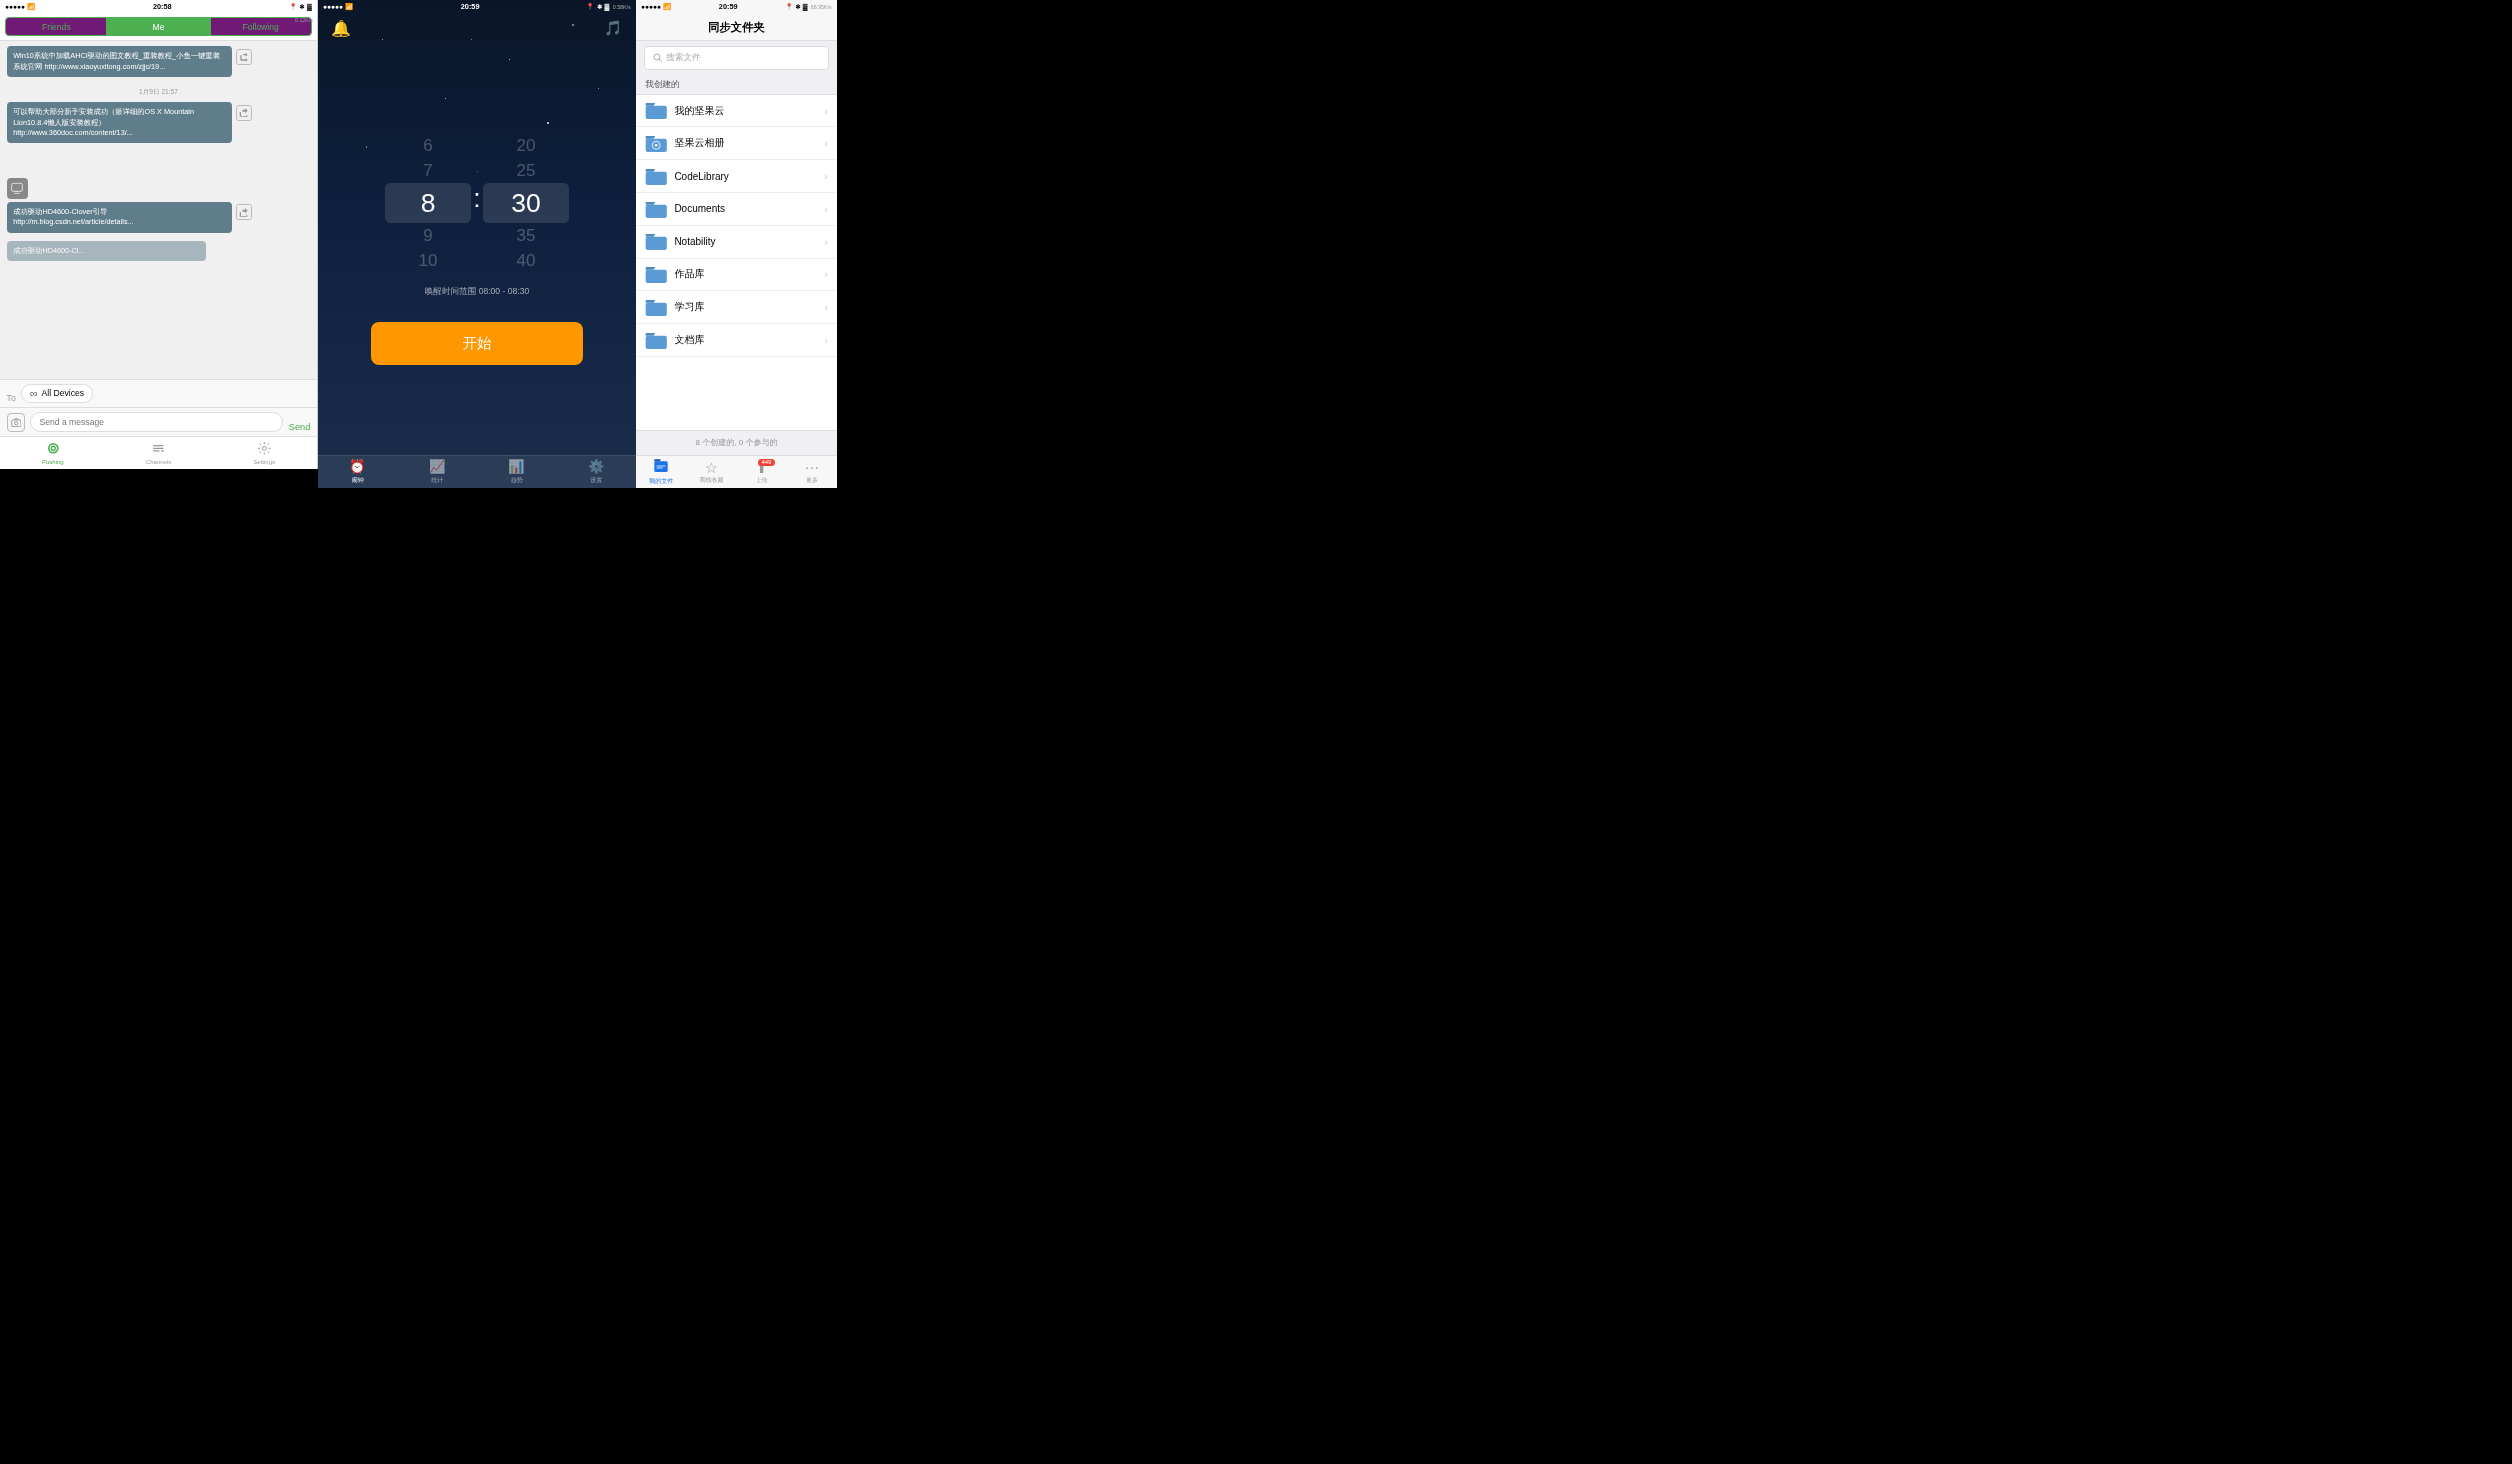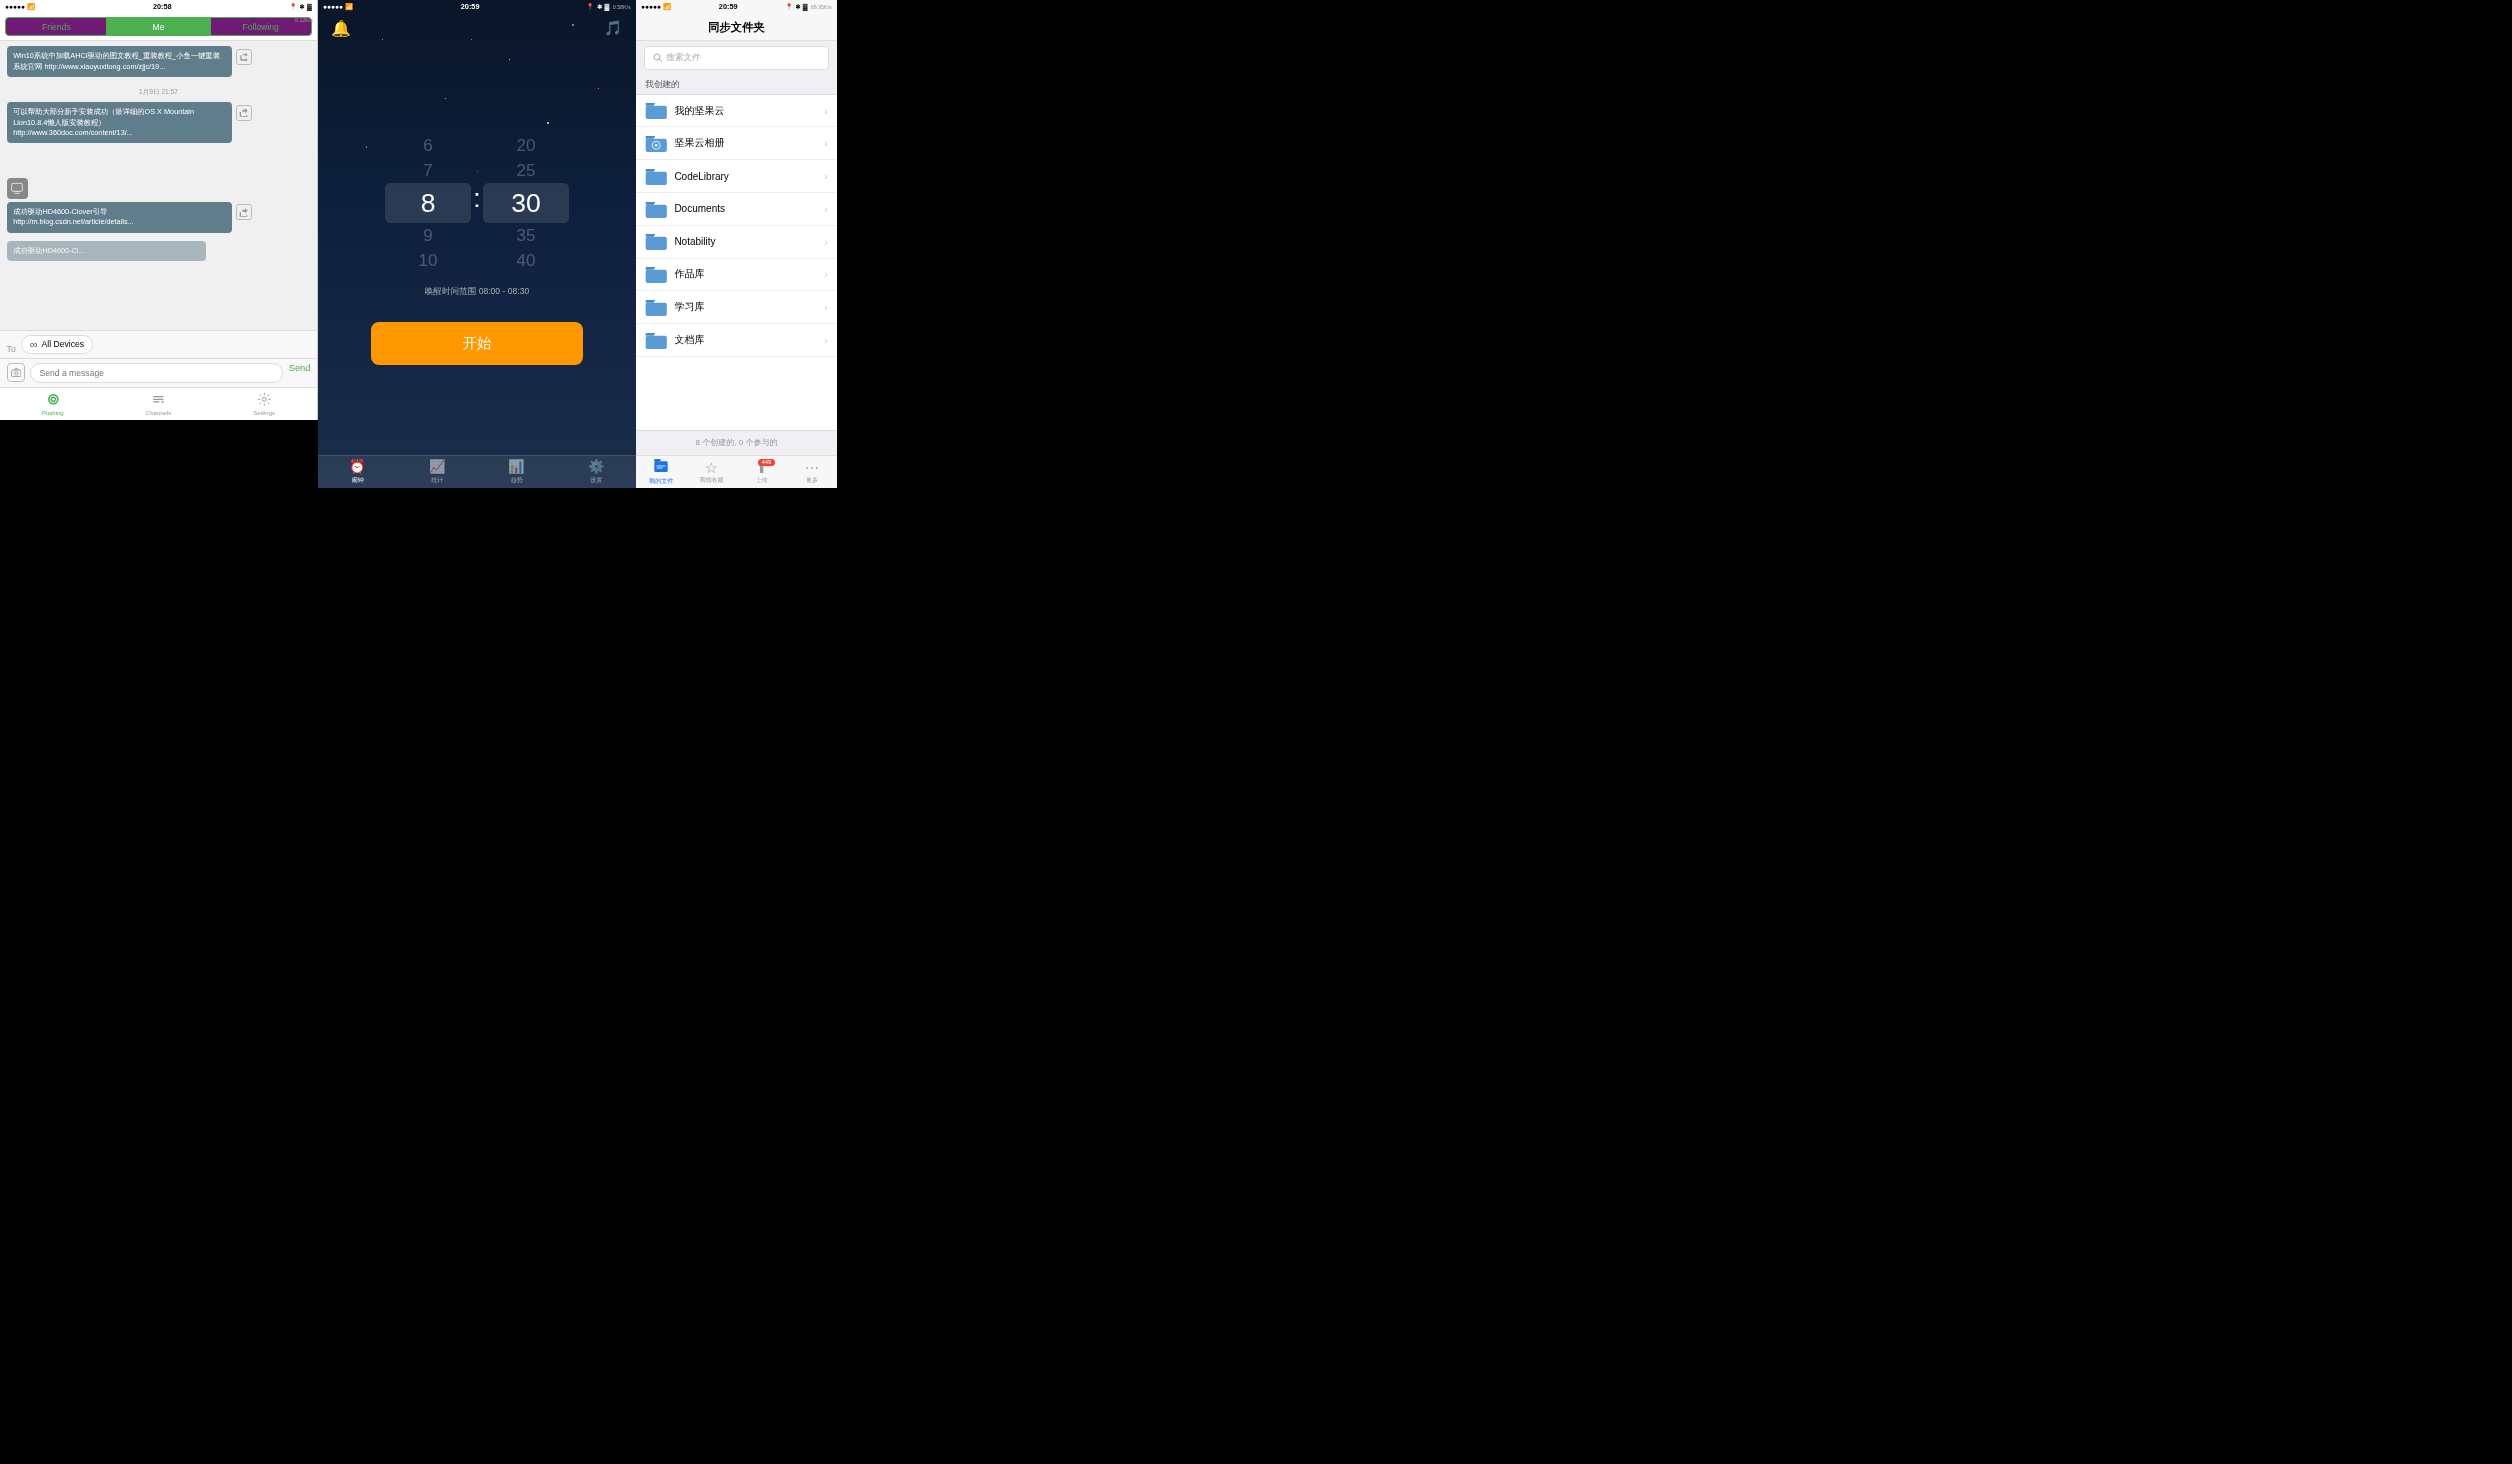--- a/index.html
+++ b/index.html
@@ -8,21 +8,21 @@
       display: flex;
       width: 837px;
       height: 488px;
       overflow: hidden;
       background: #000;
     }
 
     
     .panel1 {
       width: 318px;
-      height: 420px;
+      height: 469px;
       background: #f0f0f0;
       display: flex;
       flex-direction: column;
       position: relative;
       border-right: 0.7px solid #ccc;
     }
 
     .status-bar {
       height: 13.3px;
       background: #fff;
@@ -149,21 +149,21 @@
       padding: 2.7px 8px;
       font-size: 8.6px;
     }
     .to-infinity { font-size: 10.6px; color: #555; }
 
     .input-bar {
       background: #f8f8f8;
       border-top: 0.7px solid #ddd;
       padding: 4px 6.6px;
       display: flex;
-      align-items: flex-start;
+      align-items: flex-end;
       gap: 5.3px;
     }
 
     .camera-icon-btn {
       width: 18.6px; height: 18.6px;
       border: 0.7px solid #bbb;
       border-radius: 4px;
       background: none;
       display: flex; align-items: center; justify-content: center;
       cursor: pointer; flex-shrink: 0;

